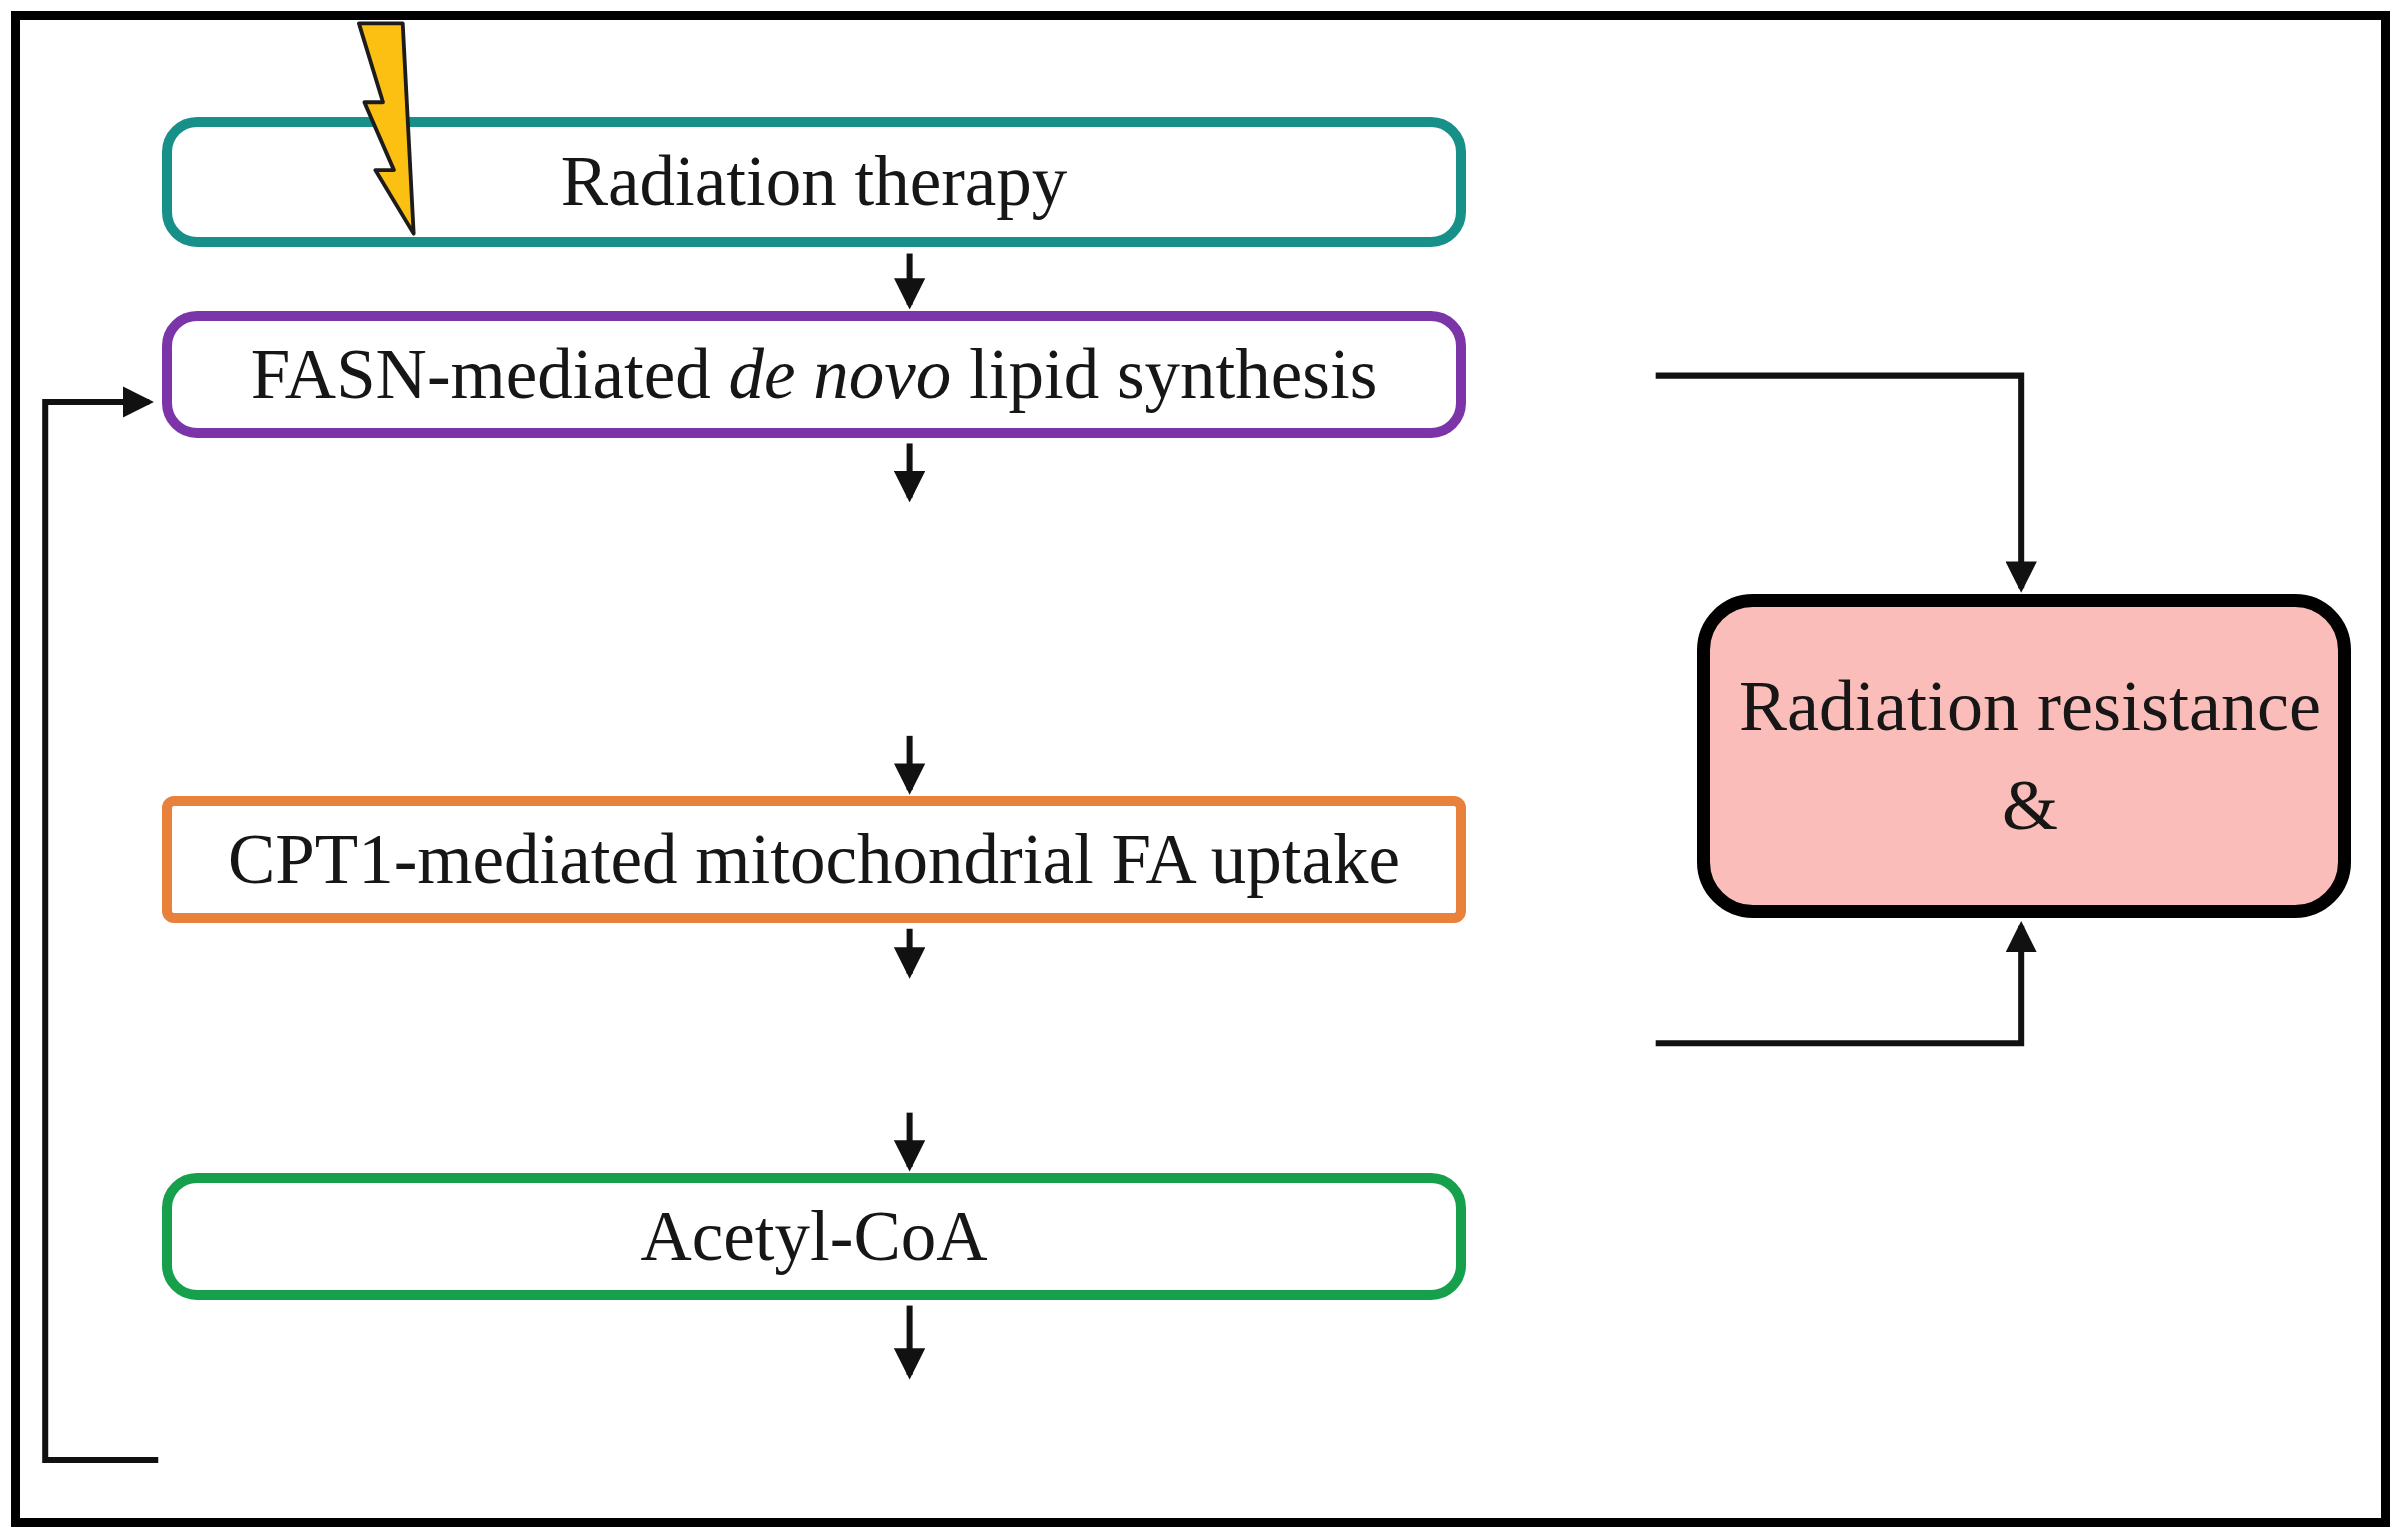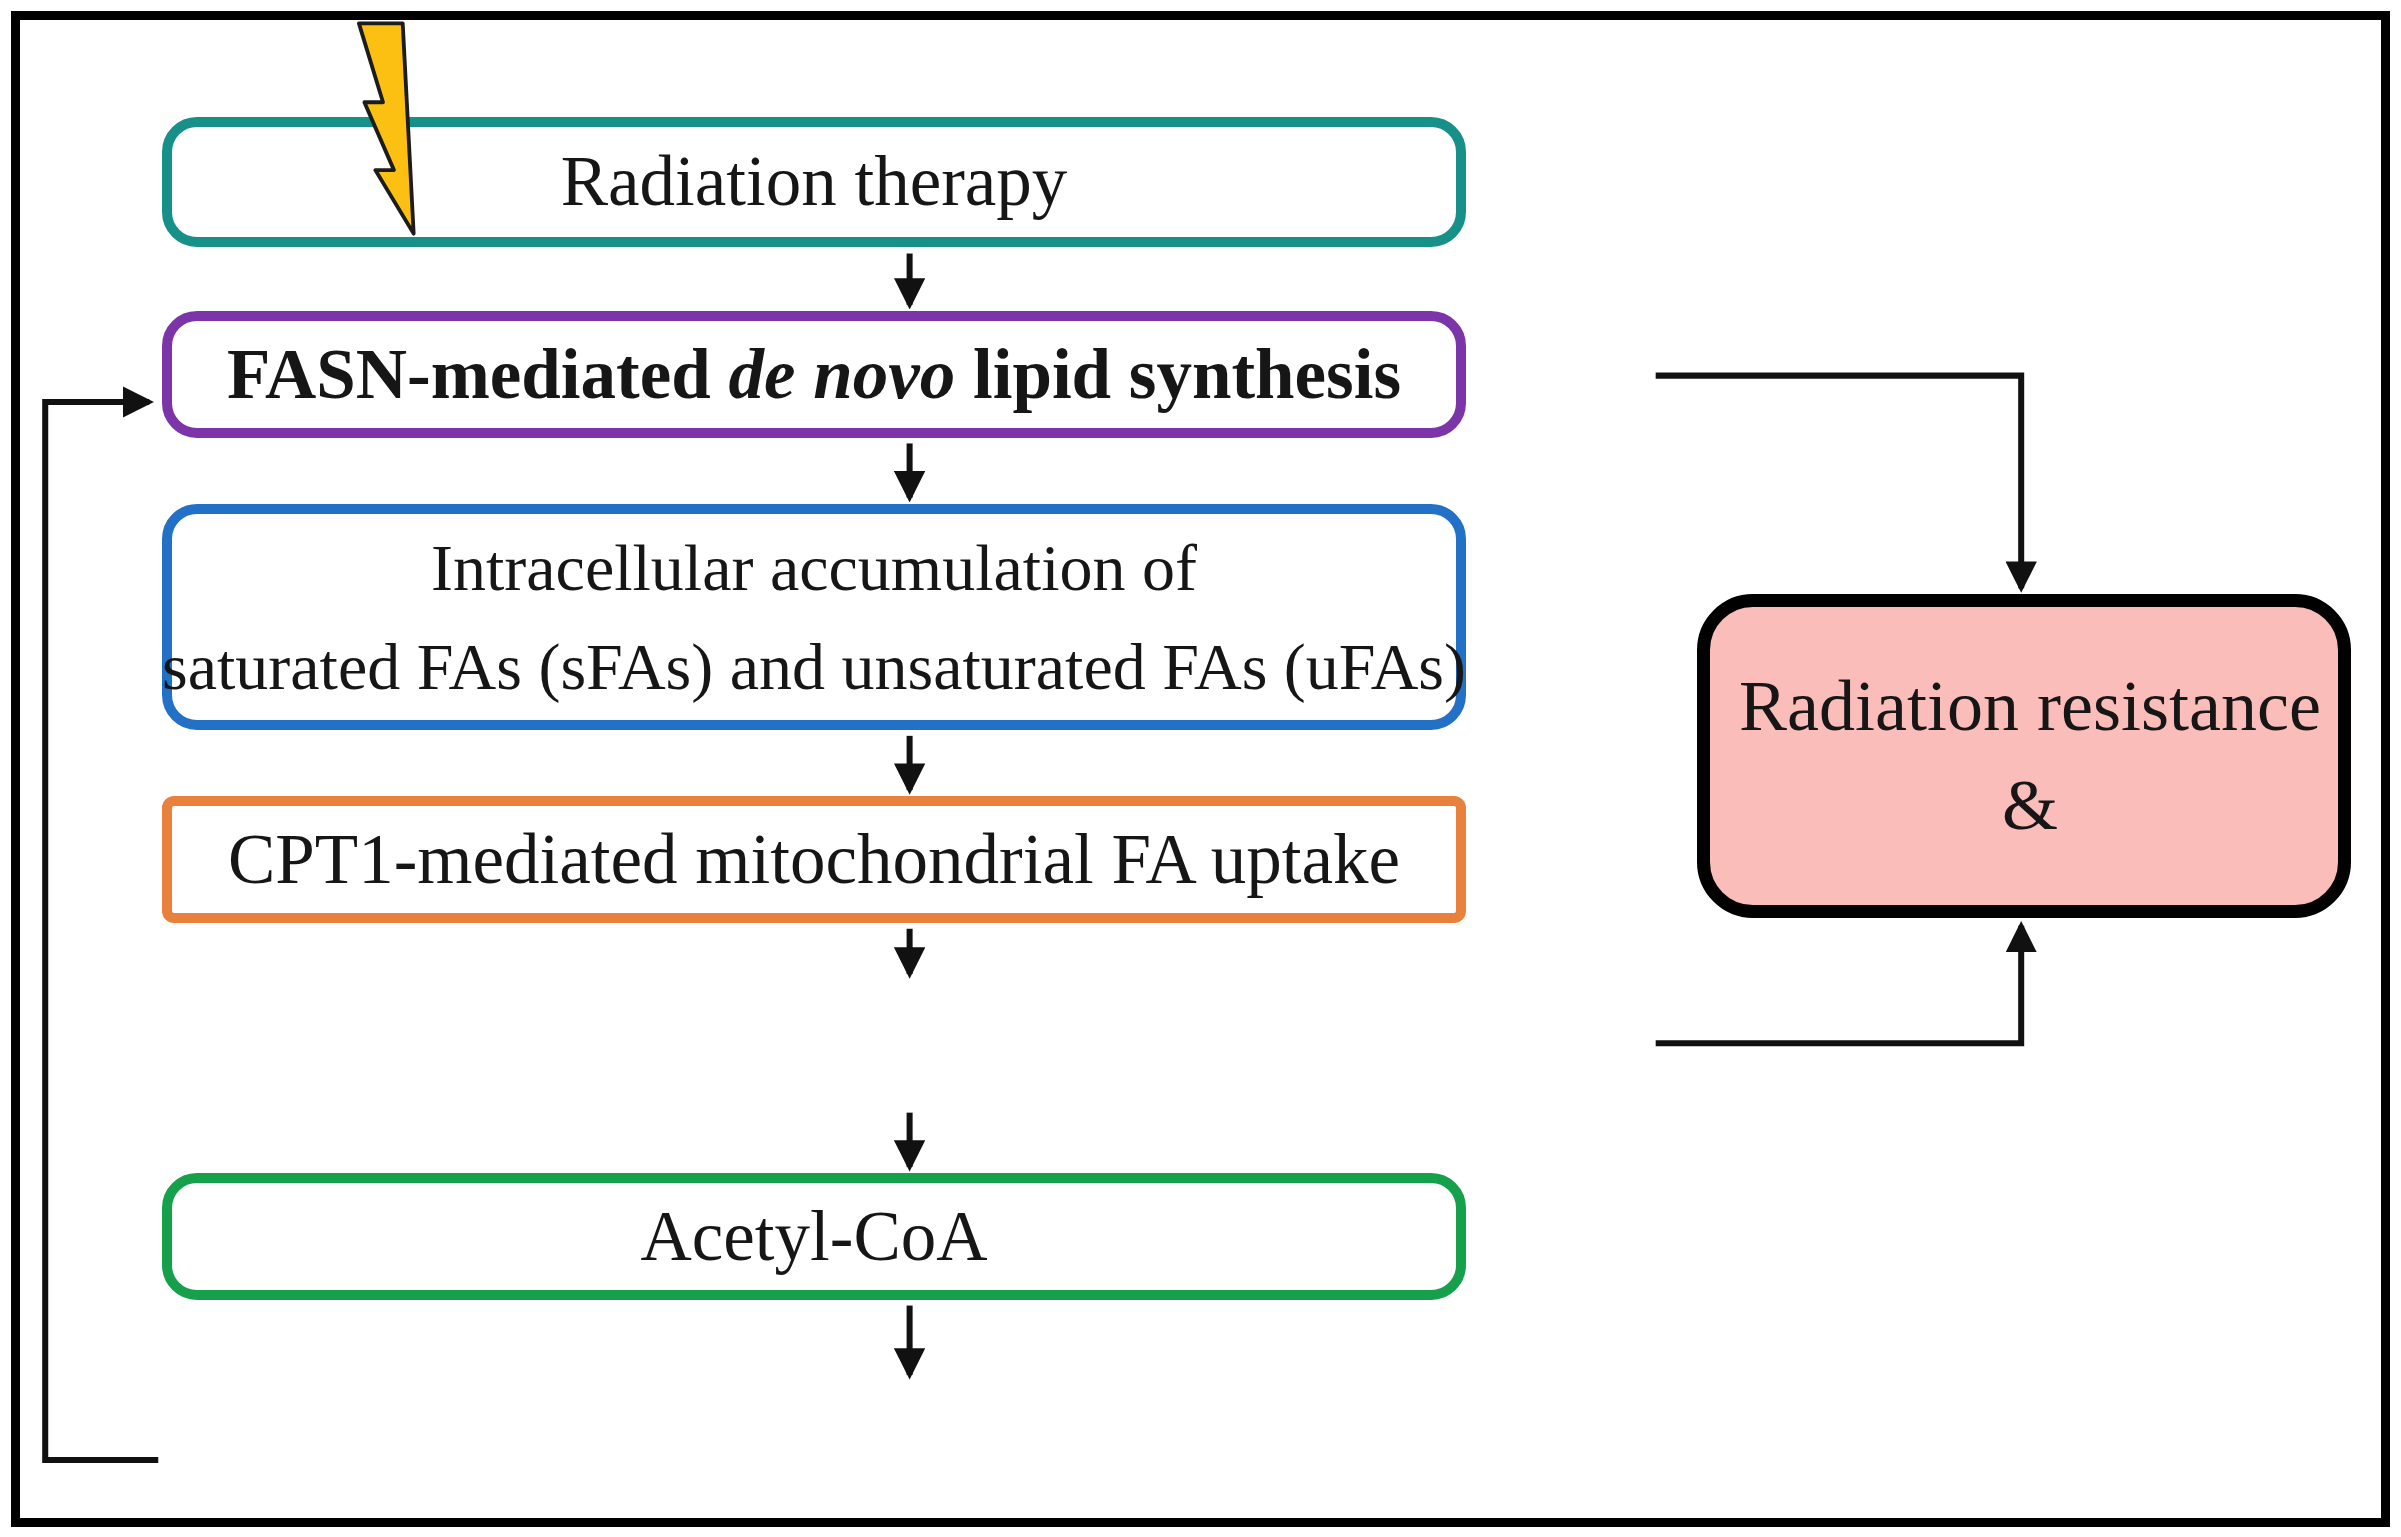--- a/index.html
+++ b/index.html
@@ -69,28 +69,24 @@
       <path d="M2197 498 H2682 V780" marker-end="url(#ah)"></path>
       <path d="M2197 1384 H2682 V1228" marker-end="url(#ah)"></path>
       <path d="M210 1937 H60 V533 H198" marker-end="url(#ah)"></path>
     </g>
   </svg>
 
   <div class="node" style="top: 117px; height: 130px; border-color: rgb(23, 144, 138);">
     <span class="lbl">Radiation therapy</span>
   </div>
 
-  <div class="node" style="top: 311px; height: 127px; border-color: rgb(123, 53, 168); font-weight: bold;">
+  <div class="node" style="top: 311px; height: 127px; border-color: rgb(123, 53, 168);">
     <span class="lbl"><span>FASN-mediated </span><i>de novo</i><span> lipid synthesis</span></span>
   </div>
 
-  <div class="node node-blue" style="top: 504px; height: 226px; border-color: rgb(34, 113, 199);">
-    <span class="lbl">Intracellular accumulation of</span>
-    <span class="lbl">saturated FAs (sFAs) and unsaturated FAs (uFAs)</span>
-  </div>
 
   <div class="node" style="top: 796px; height: 127px; border-color: rgb(232, 129, 59); border-radius: 12px;">
     <span class="lbl">CPT1-mediated mitochondrial FA uptake</span>
   </div>
 
 
   <div class="node" style="top: 1173px; height: 127px; border-color: rgb(23, 160, 75); text-align: right;">
     <span class="lbl">Acetyl-CoA</span>
   </div>
 

